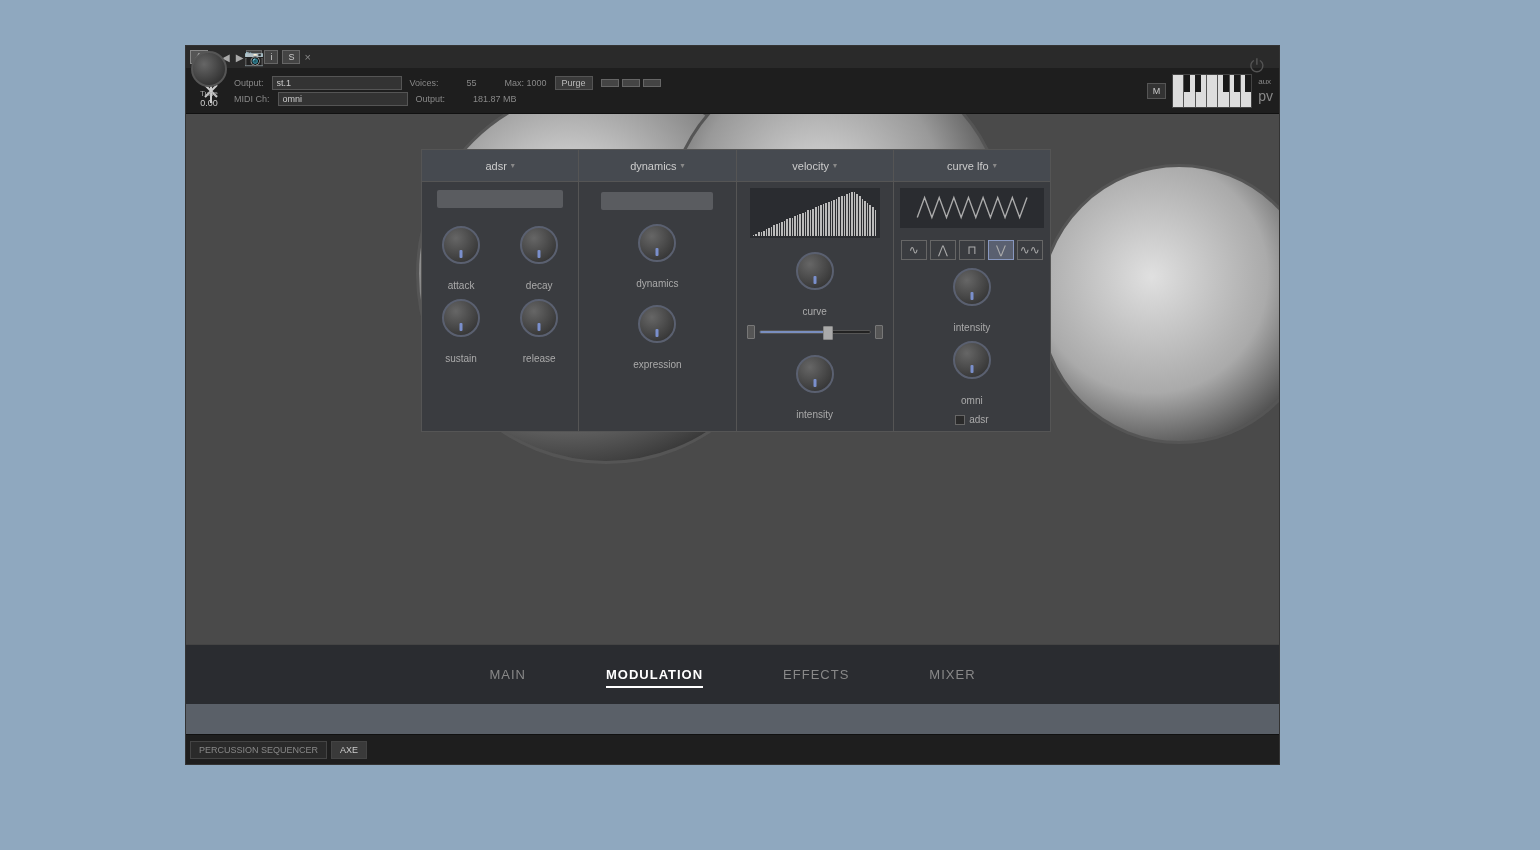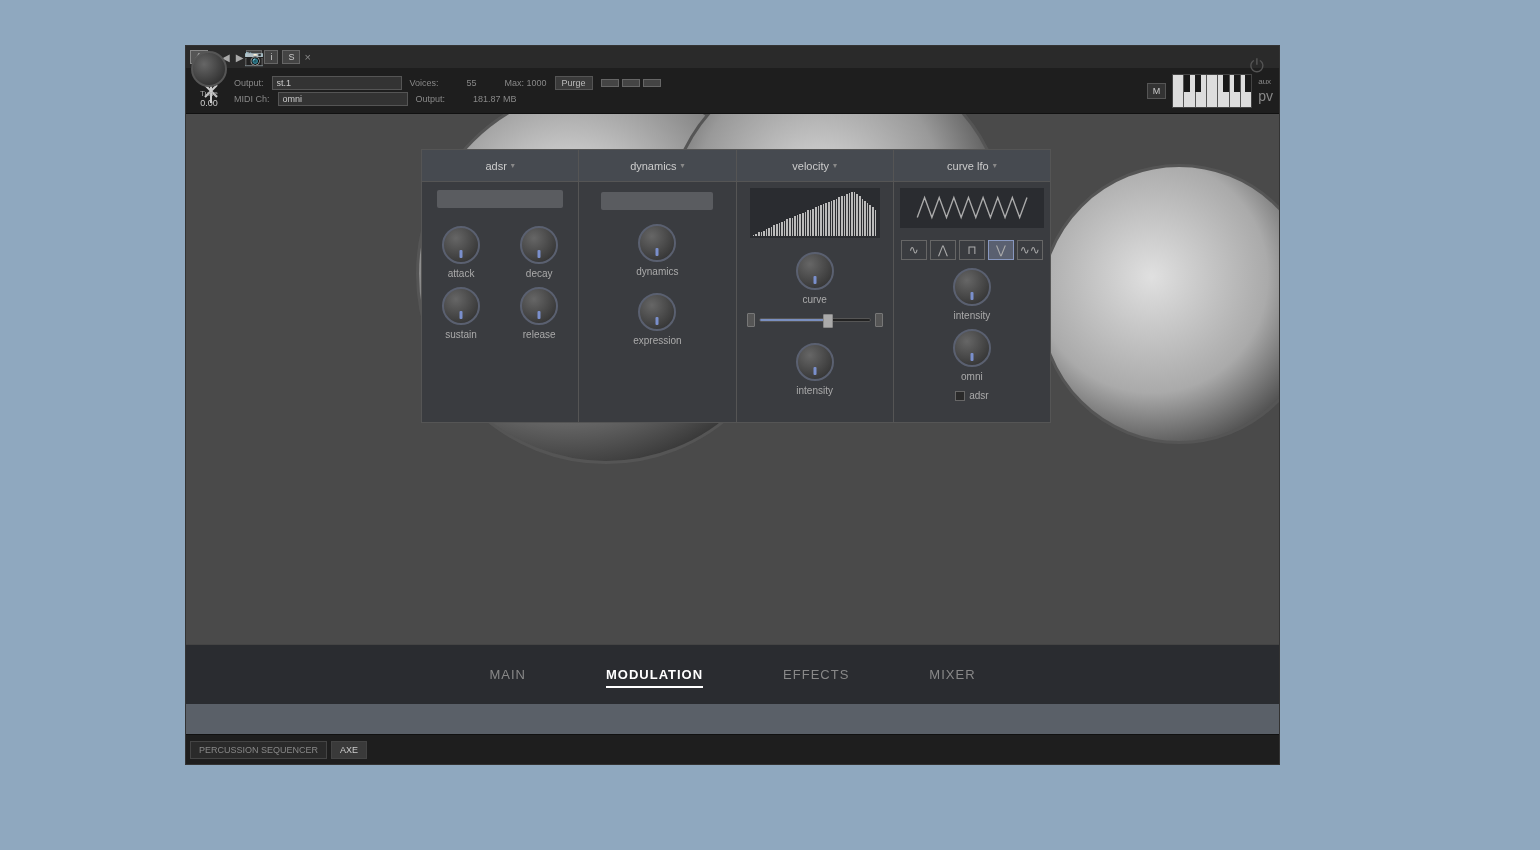--- a/index.html
+++ b/index.html
@@ -210,21 +210,21 @@
       align-items: center;
       gap: 8px;
       min-height: 240px;
     }
 
     
     .knob-container {
       display: flex;
       flex-direction: column;
       align-items: center;
-      gap: 4px;
+      gap: 16px;
     }
     .knob {
       width: 38px;
       height: 38px;
       border-radius: 50%;
       background: radial-gradient(circle at 35% 30%, #666, #2a2a2a);
       border: 2px solid #5a6070;
       position: relative;
     }
     .knob::after {

